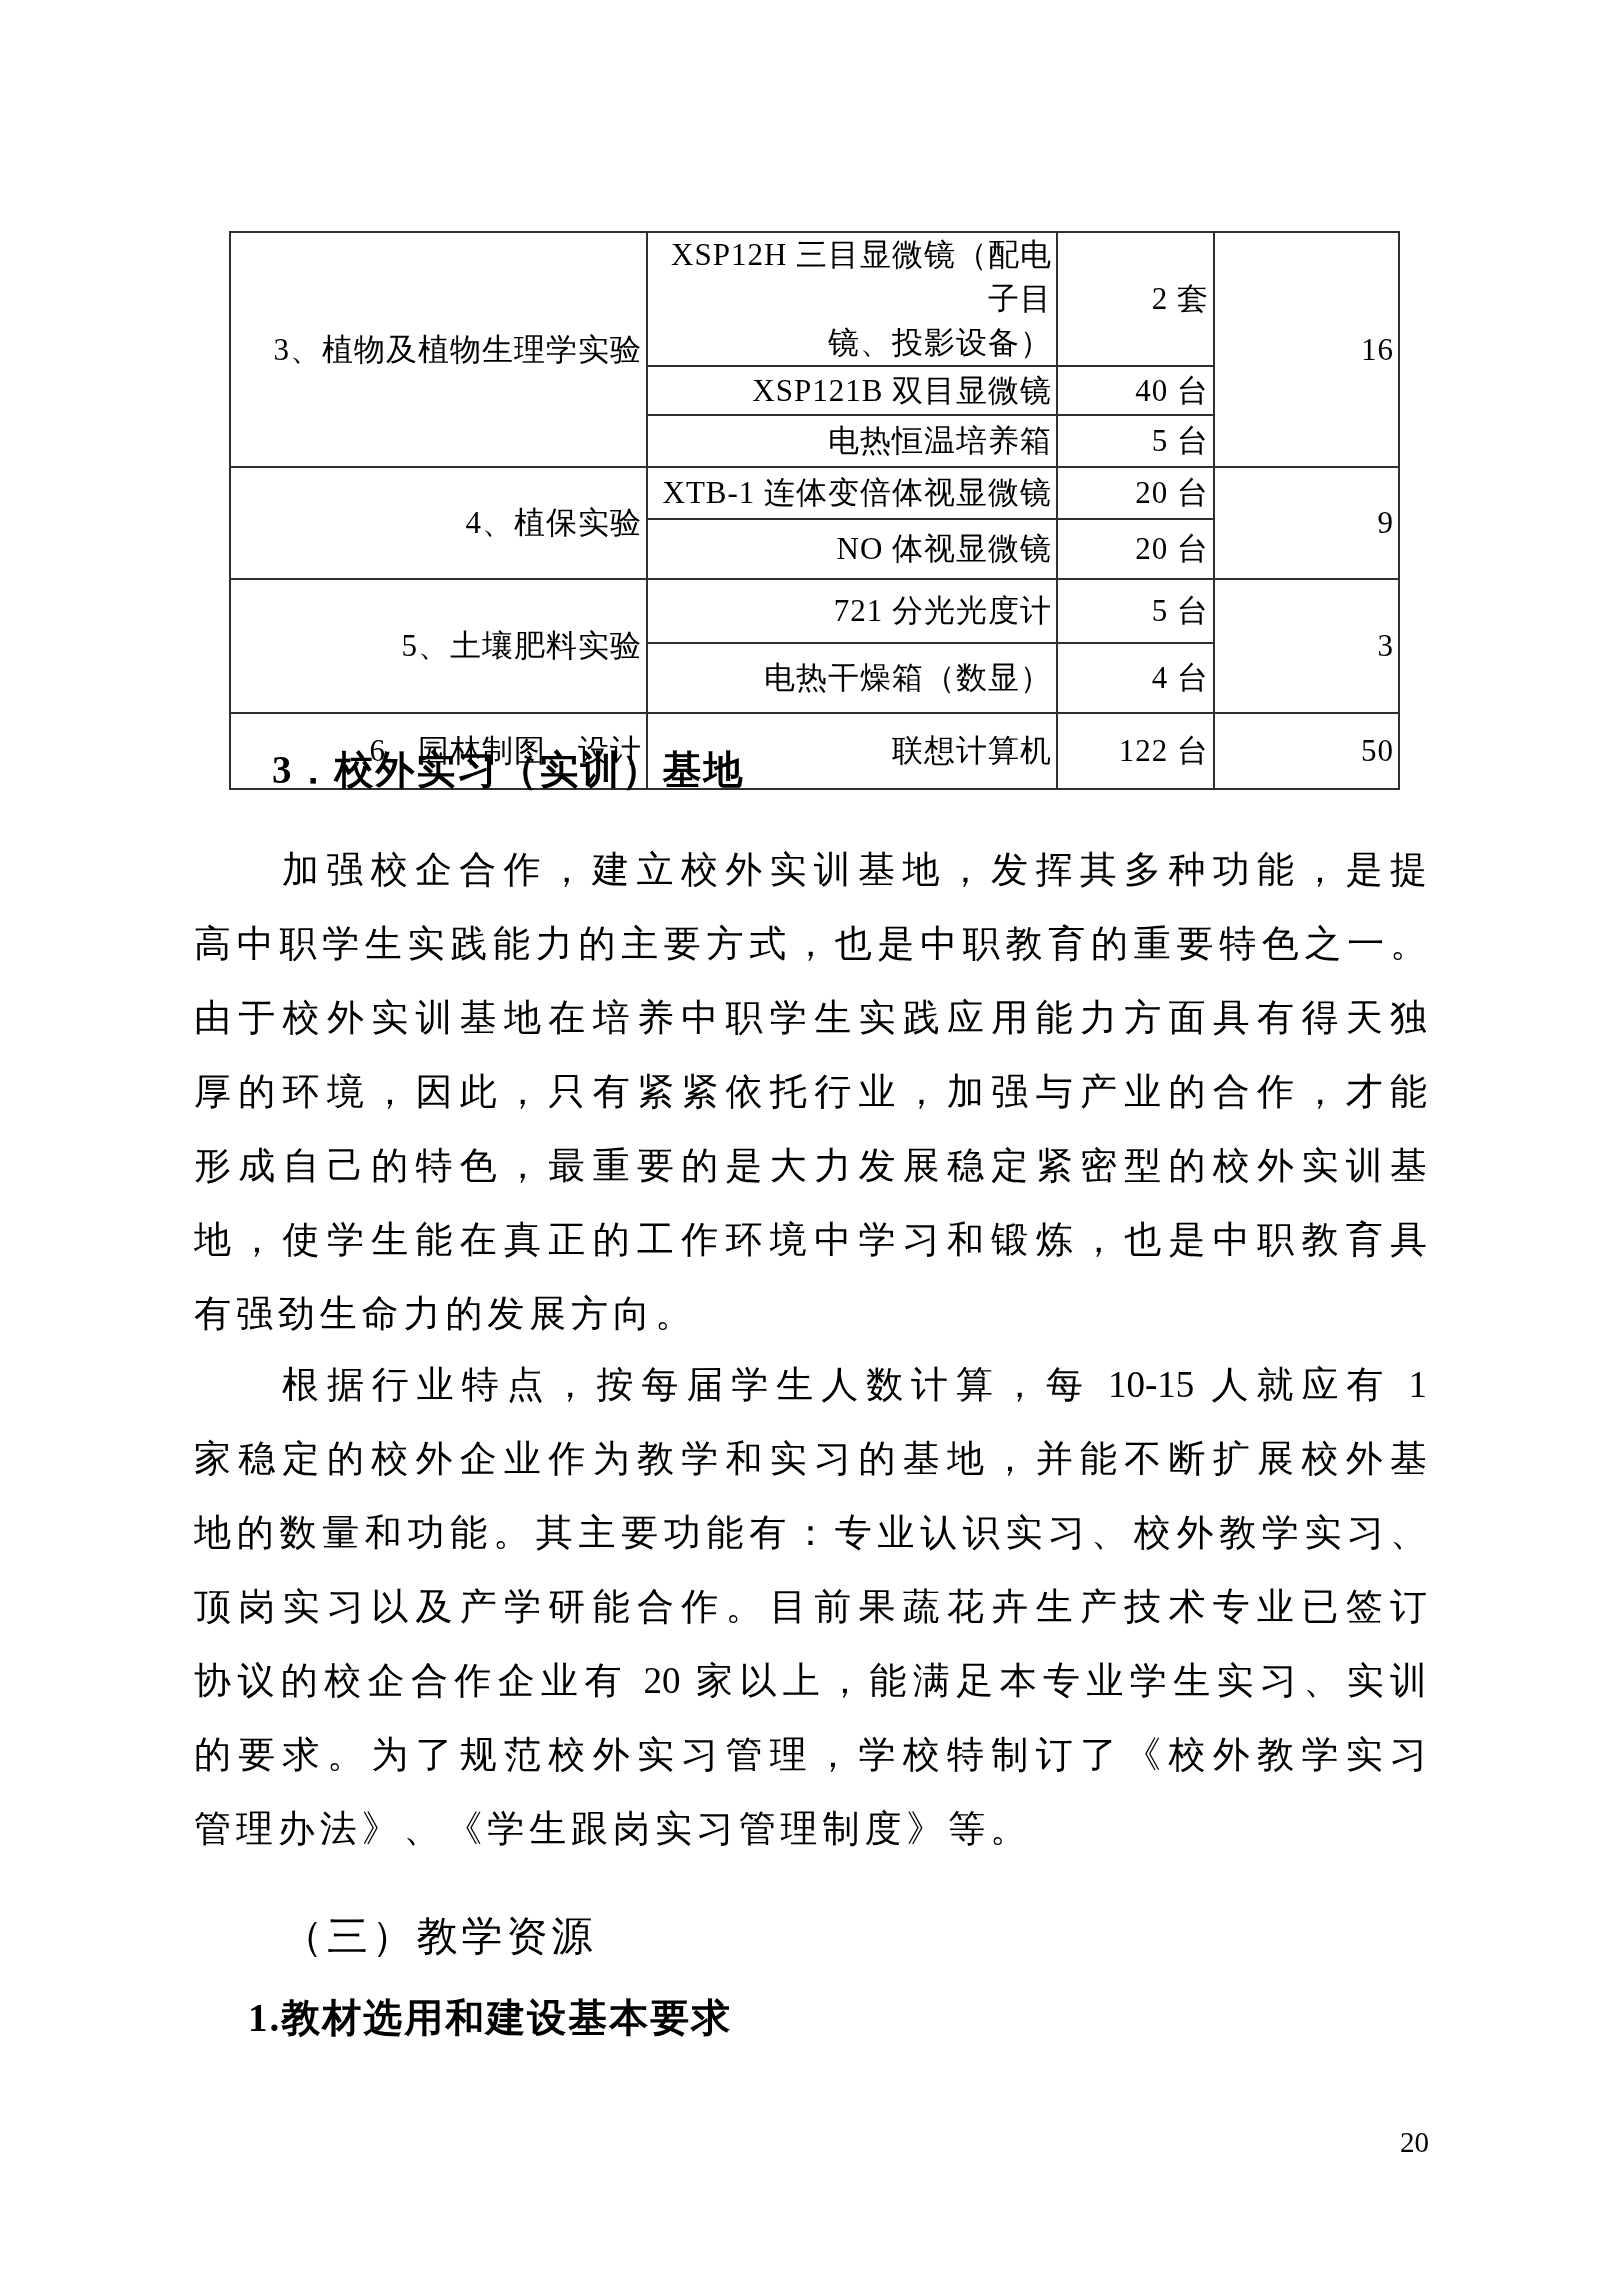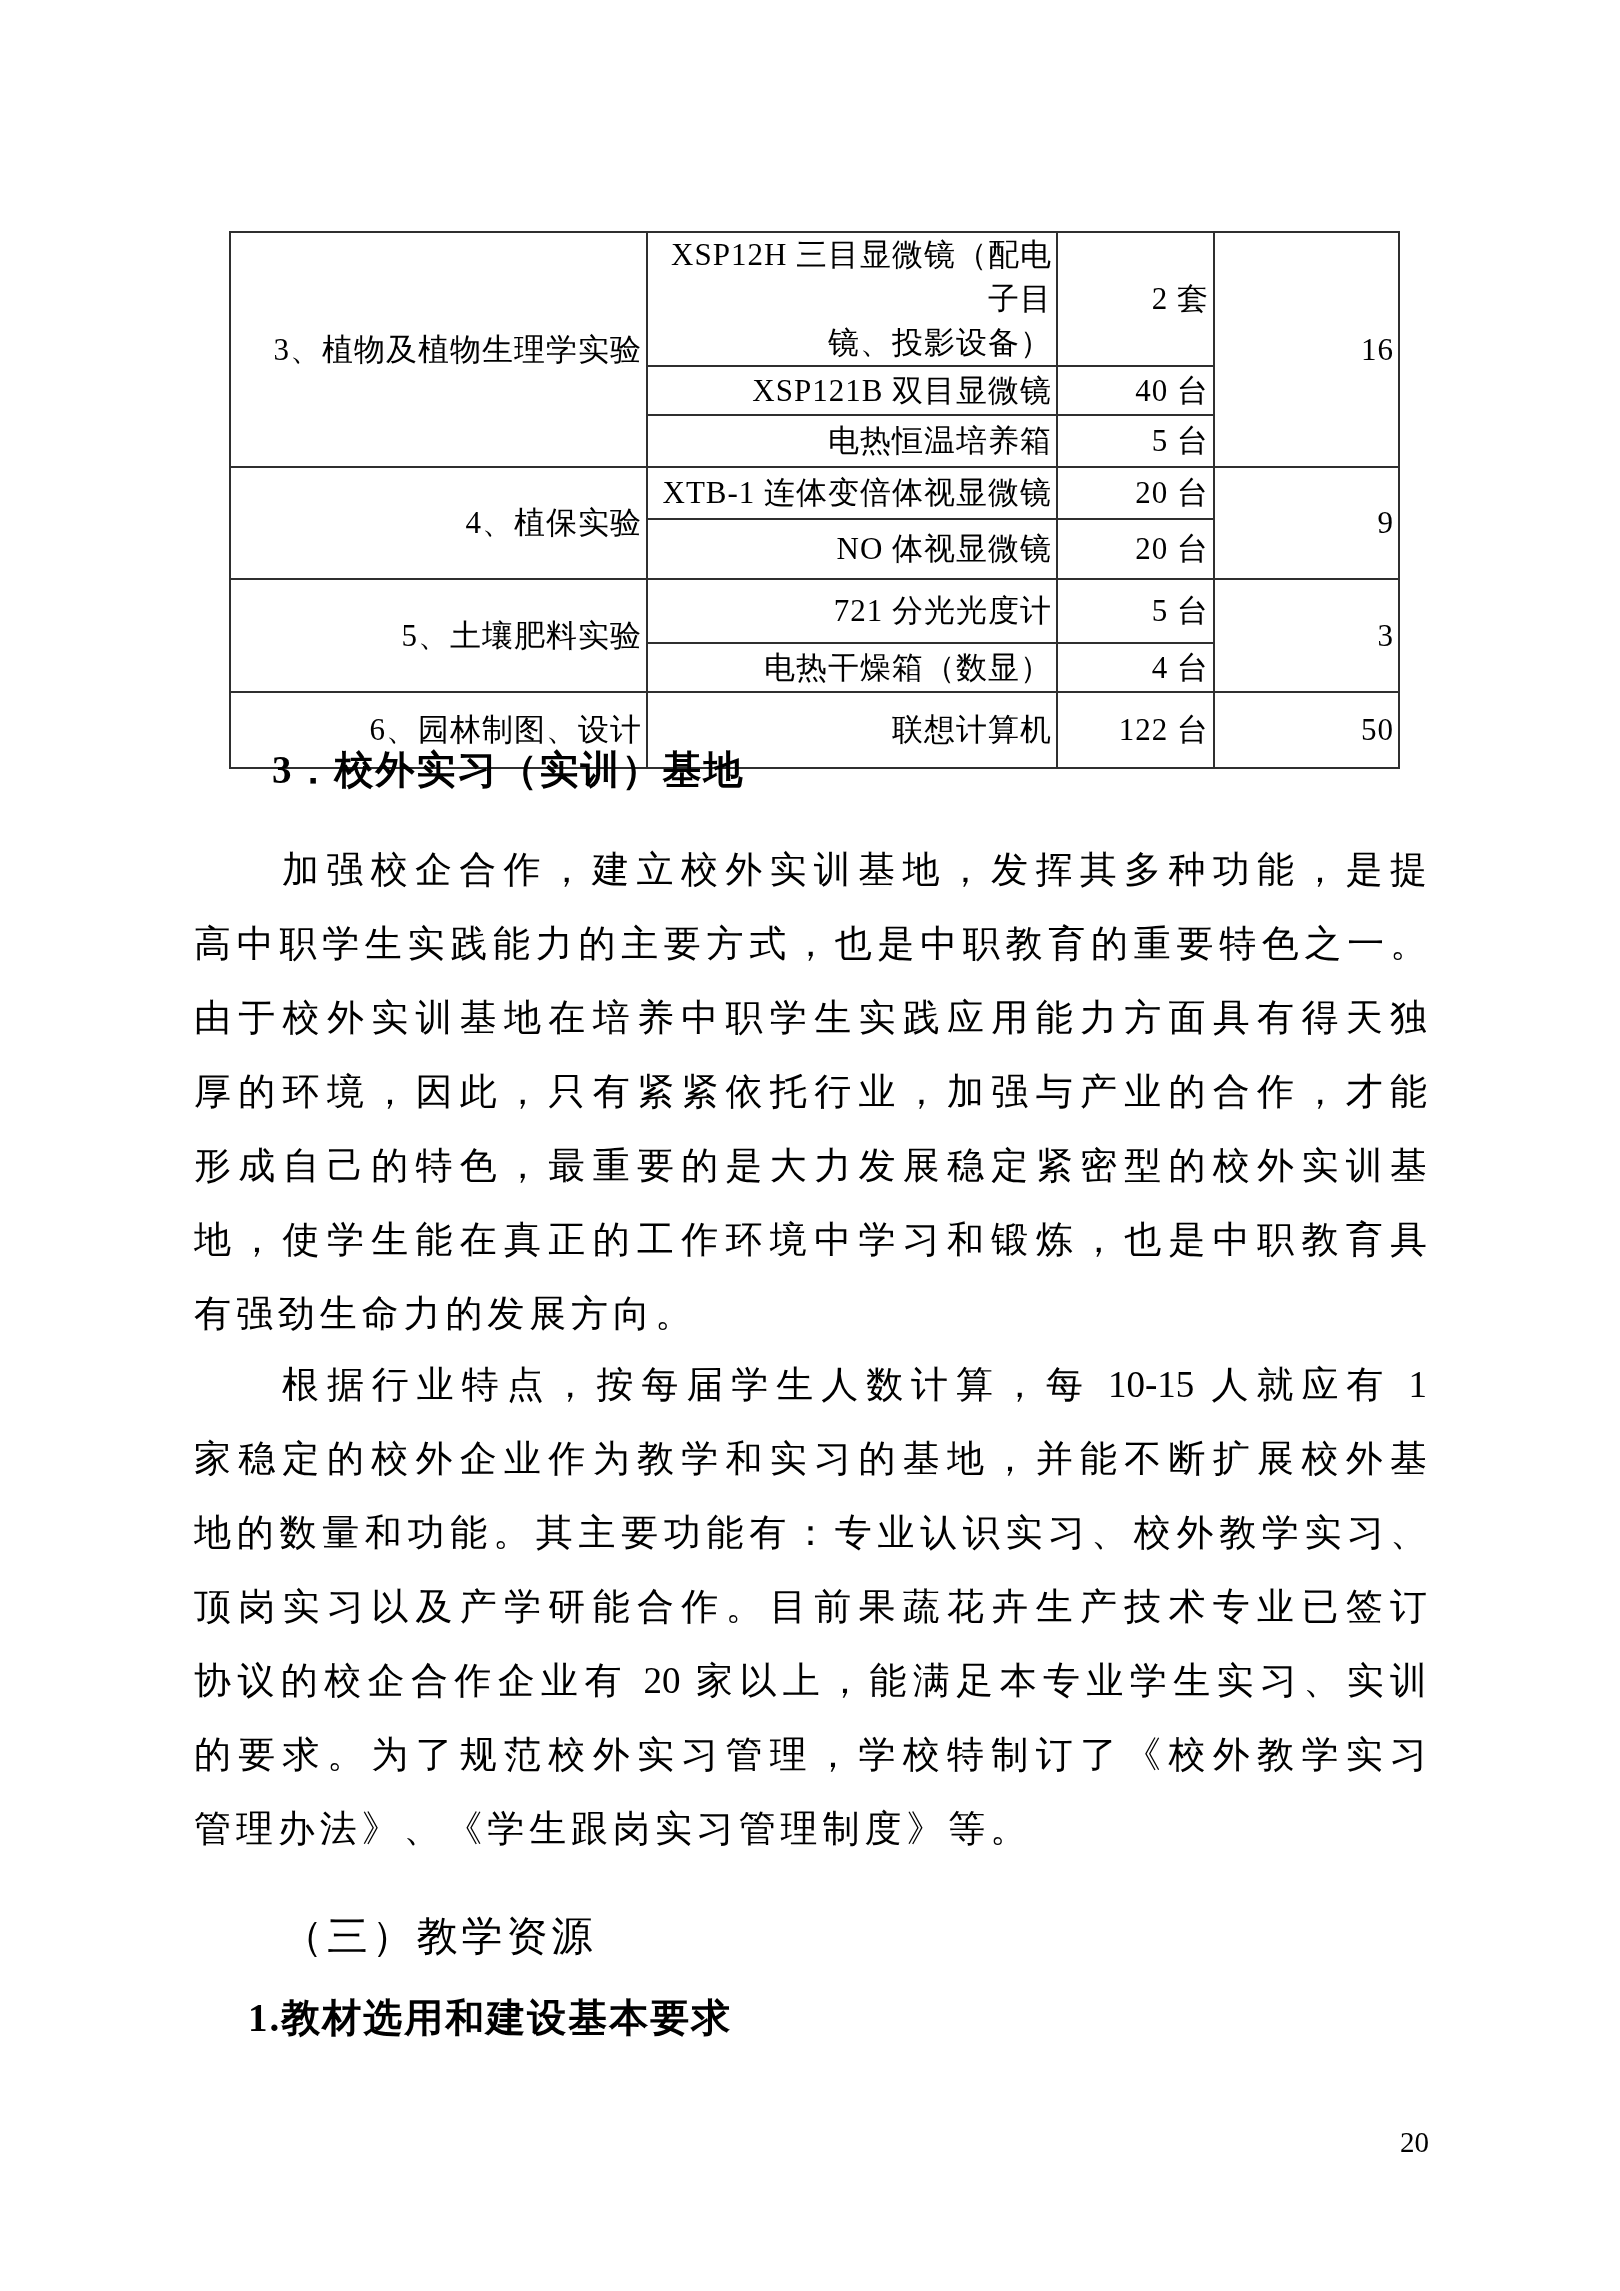--- a/index.html
+++ b/index.html
@@ -150,21 +150,21 @@
           <td>NO 体视显微镜</td>
           <td>20 台</td>
         </tr>
 
         <tr style="height:64px;">
           <td rowspan="2">5、土壤肥料实验</td>
           <td>721 分光光度计</td>
           <td>5 台</td>
           <td rowspan="2">3</td>
         </tr>
-        <tr class="group-end" style="height:49px;">
+        <tr class="group-end" style="height:70px;">
           <td>电热干燥箱（数显）</td>
           <td>4 台</td>
         </tr>
 
         <tr style="height:76px;">
           <td>6、园林制图、设计</td>
           <td>联想计算机</td>
           <td>122 台</td>
           <td>50</td>
         </tr>

